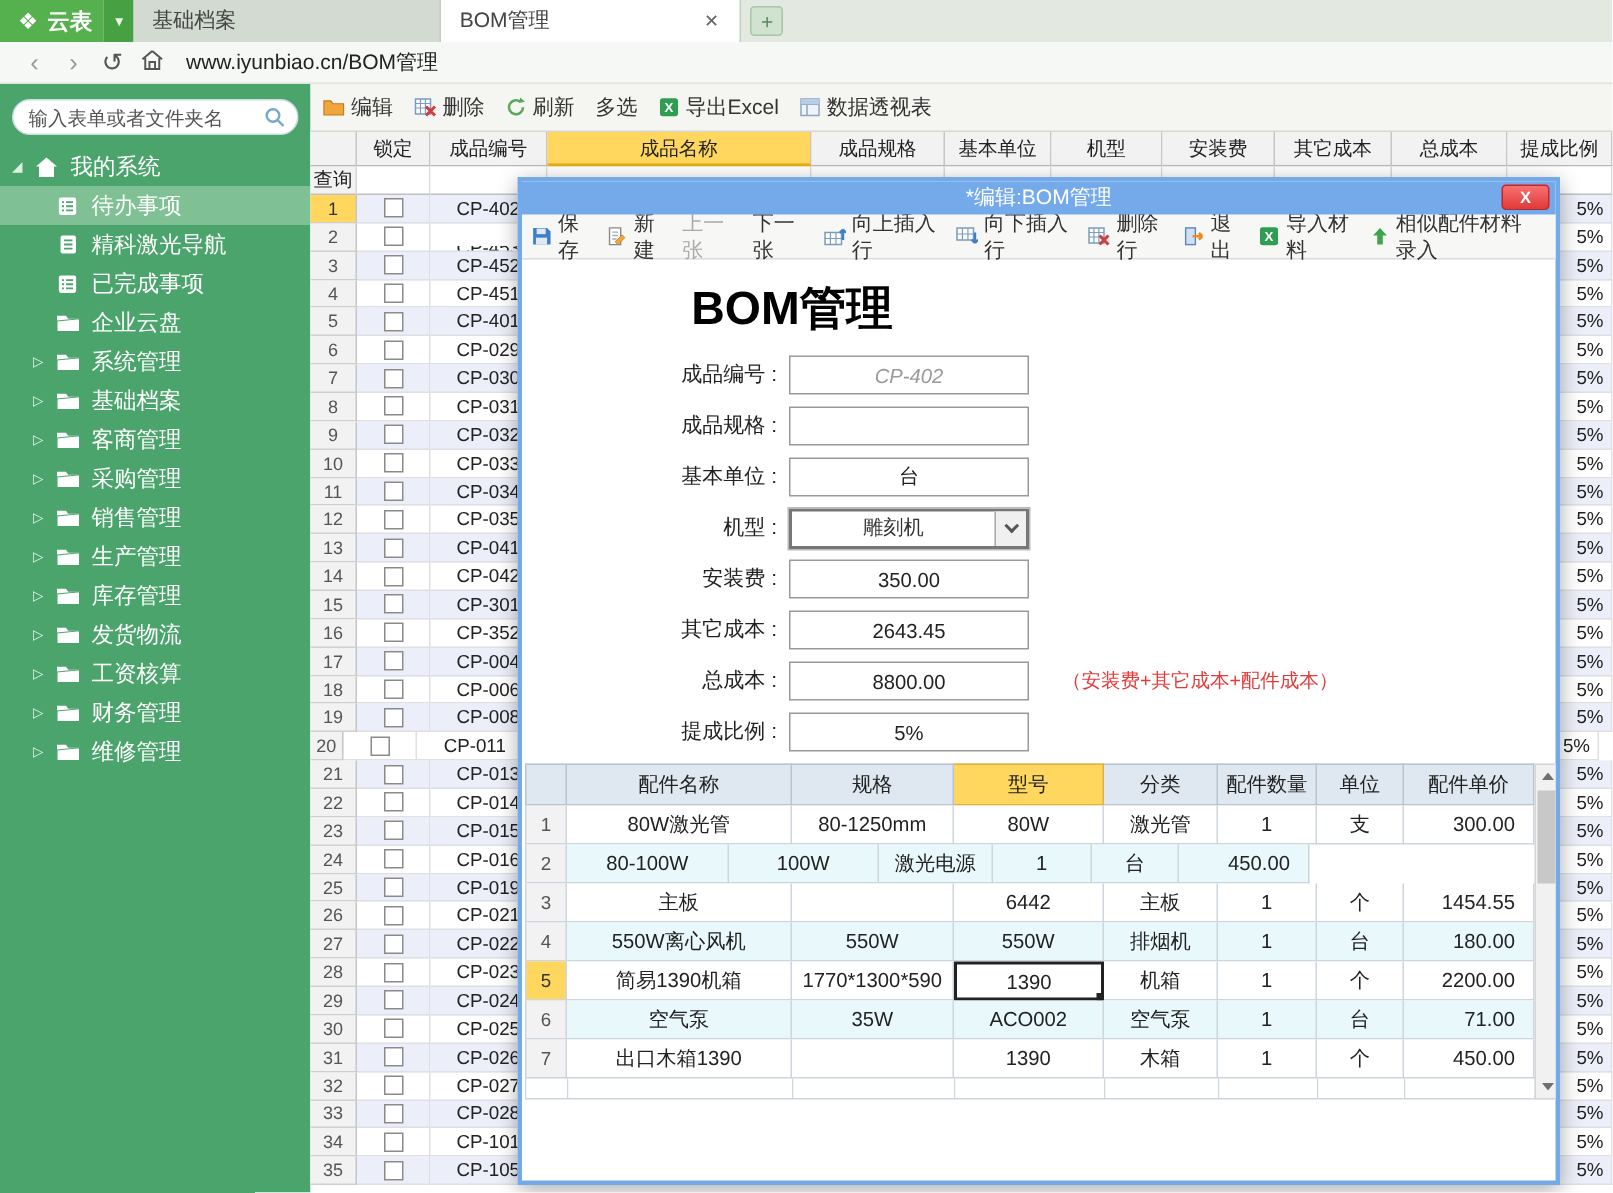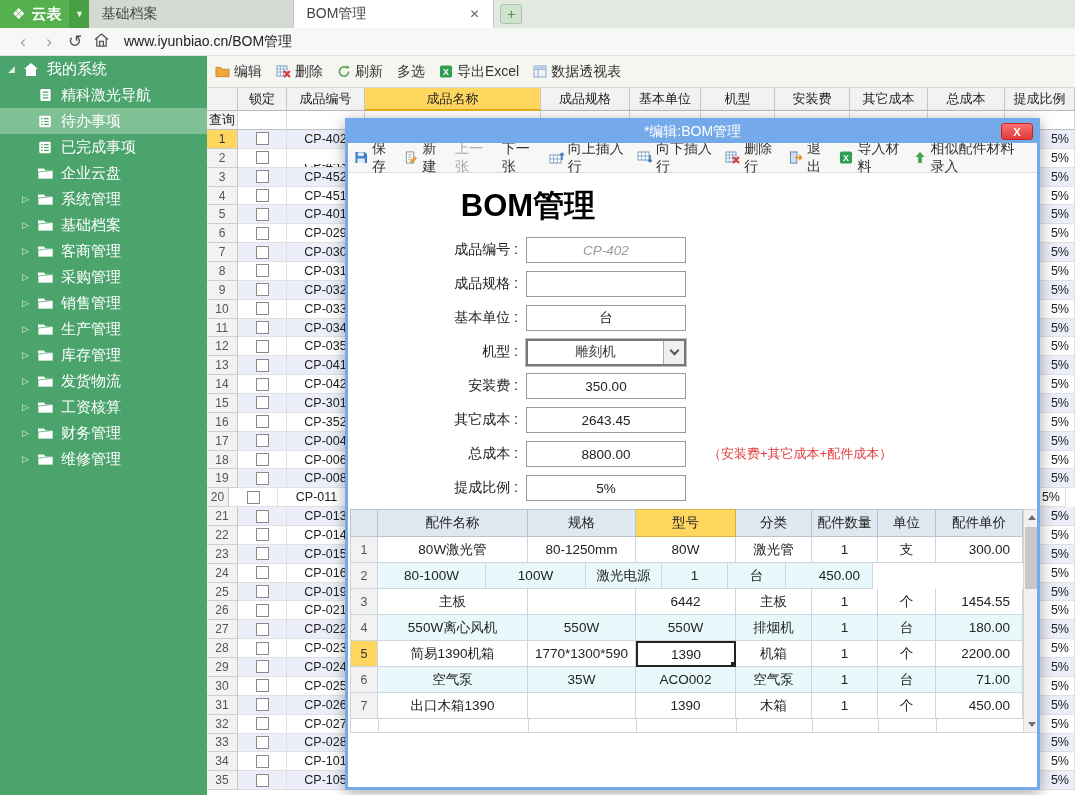--- a/index.html
+++ b/index.html
@@ -135,47 +135,54 @@
   <span class="navico dark">↺</span>
   <span class="navico dark">
     <svg width="15" height="14" viewBox="0 0 16 15">
         <path d="M8 1 L15 7 M8 1 L1 7 M3 6 L3 14 L13 14 L13 6 M6 14 L6 9 L10 9 L10 14" fill="none" stroke="#555" stroke-width="1.4"></path>
       </svg>
   </span>
   <span class="url">www.iyunbiao.cn/BOM管理</span>
 </div>
 
 <div class="sidebar">
+  <div class="searchwrap">
+    <input placeholder="输入表单或者文件夹名" style="">
+    <svg width="14" height="14" viewBox="0 0 14 14">
+        <circle cx="6" cy="6" r="4.2" fill="none" stroke="#7aa8c8" stroke-width="1.6"></circle>
+        <line x1="9.2" y1="9.2" x2="13" y2="13" stroke="#7aa8c8" stroke-width="1.6"></line>
+      </svg>
+  </div>
   <div class="treeroot">
     <span class="arrow">◢</span>
     <span class="tico">
       <svg width="16" height="15" viewBox="0 0 16 15">
           <path d="M8 1 L15 7 L13 7 L13 14 L3 14 L3 7 L1 7 Z" fill="#fff"></path>
         </svg>
     </span>
     <span>我的系统</span>
   </div>
   <div id="tree">
+      <div class="treeitem selected">
+        <span class="tico">
+          <svg width="14" height="13" viewBox="0 0 14 14">
+            <rect x="0.8" y="0.8" width="12.4" height="12.4" rx="1.5" fill="#fff"></rect>
+            <path d="M3 4 h1.5 M6 4 h5 M3 7 h1.5 M6 7 h5 M3 10 h1.5 M6 10 h5" stroke="#4ba46c" stroke-width="1.3"></path>
+          </svg>
+        </span>
+        <div>待办事项</div>
+      </div>
       <div class="treeitem">
         <span class="tico">
           <svg width="13" height="14" viewBox="0 0 13 15">
             <rect x="1" y="1" width="11" height="13" rx="1.5" fill="#fff"></rect>
             <path d="M3.5 4.5 h6 M3.5 7.5 h6 M3.5 10.5 h6" stroke="#4ba46c" stroke-width="1.3"></path>
           </svg>
         </span>
         <div>精科激光导航</div>
-      </div>
-      <div class="treeitem selected">
-        <span class="tico">
-          <svg width="14" height="13" viewBox="0 0 14 14">
-            <rect x="0.8" y="0.8" width="12.4" height="12.4" rx="1.5" fill="#fff"></rect>
-            <path d="M3 4 h1.5 M6 4 h5 M3 7 h1.5 M6 7 h5 M3 10 h1.5 M6 10 h5" stroke="#4ba46c" stroke-width="1.3"></path>
-          </svg>
-        </span>
-        <div>待办事项</div>
       </div>
       <div class="treeitem">
         <span class="tico">
           <svg width="14" height="13" viewBox="0 0 14 14">
             <rect x="0.8" y="0.8" width="12.4" height="12.4" rx="1.5" fill="#fff"></rect>
             <path d="M3 4 h1.5 M6 4 h5 M3 7 h1.5 M6 7 h5 M3 10 h1.5 M6 10 h5" stroke="#4ba46c" stroke-width="1.3"></path>
           </svg>
         </span>
         <div>已完成事项</div>
       </div>

